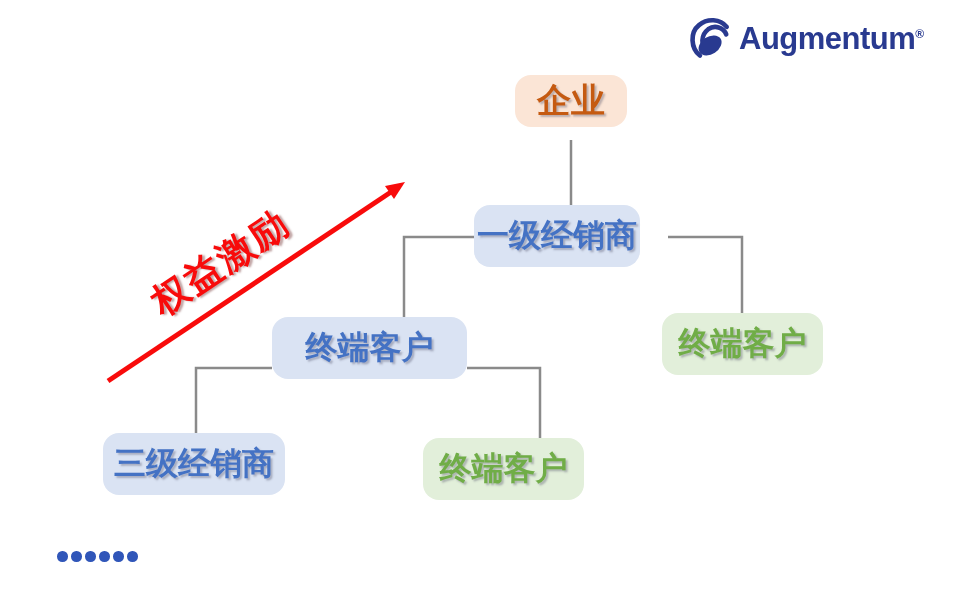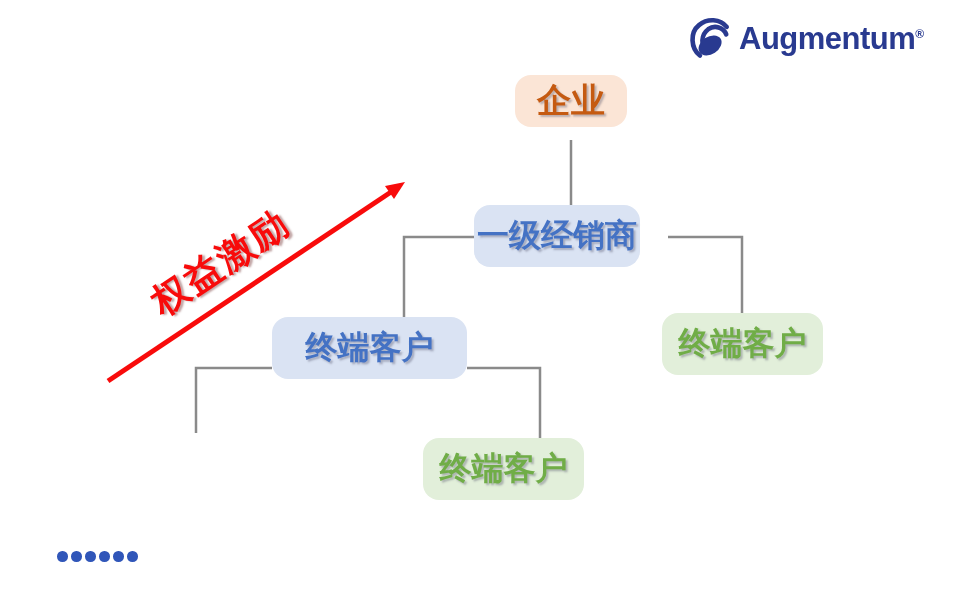--- a/index.html
+++ b/index.html
@@ -62,20 +62,23 @@
 
   <div class="node node-enterprise" style="background: rgb(251, 229, 214); color: rgb(197, 90, 17);">
     <span>企业</span>
   </div>
   <div class="node node-tier1" style="background: rgb(218, 227, 243); color: rgb(68, 114, 196);">
     <span>一级经销商</span>
   </div>
   <div class="node node-tier2" style="background: rgb(218, 227, 243); color: rgb(68, 114, 196);">
     <span>终端客户</span>
   </div>
+  <div class="node node-tier3" style="background: rgb(218, 227, 243); color: rgb(68, 114, 196);">
+    <span>三级经销商</span>
+  </div>
   <div class="node node-end1" style="background: rgb(226, 239, 218); color: rgb(112, 173, 71);">
     <span>终端客户</span>
   </div>
   <div class="node node-end2" style="background: rgb(226, 239, 218); color: rgb(112, 173, 71);">
     <span>终端客户</span>
   </div>
 
   <div class="ellipsis-dots" aria-label="......">
     <span class="dot" style="background: rgb(48, 86, 185);"></span>
     <span class="dot" style="background: rgb(48, 86, 185);"></span>

